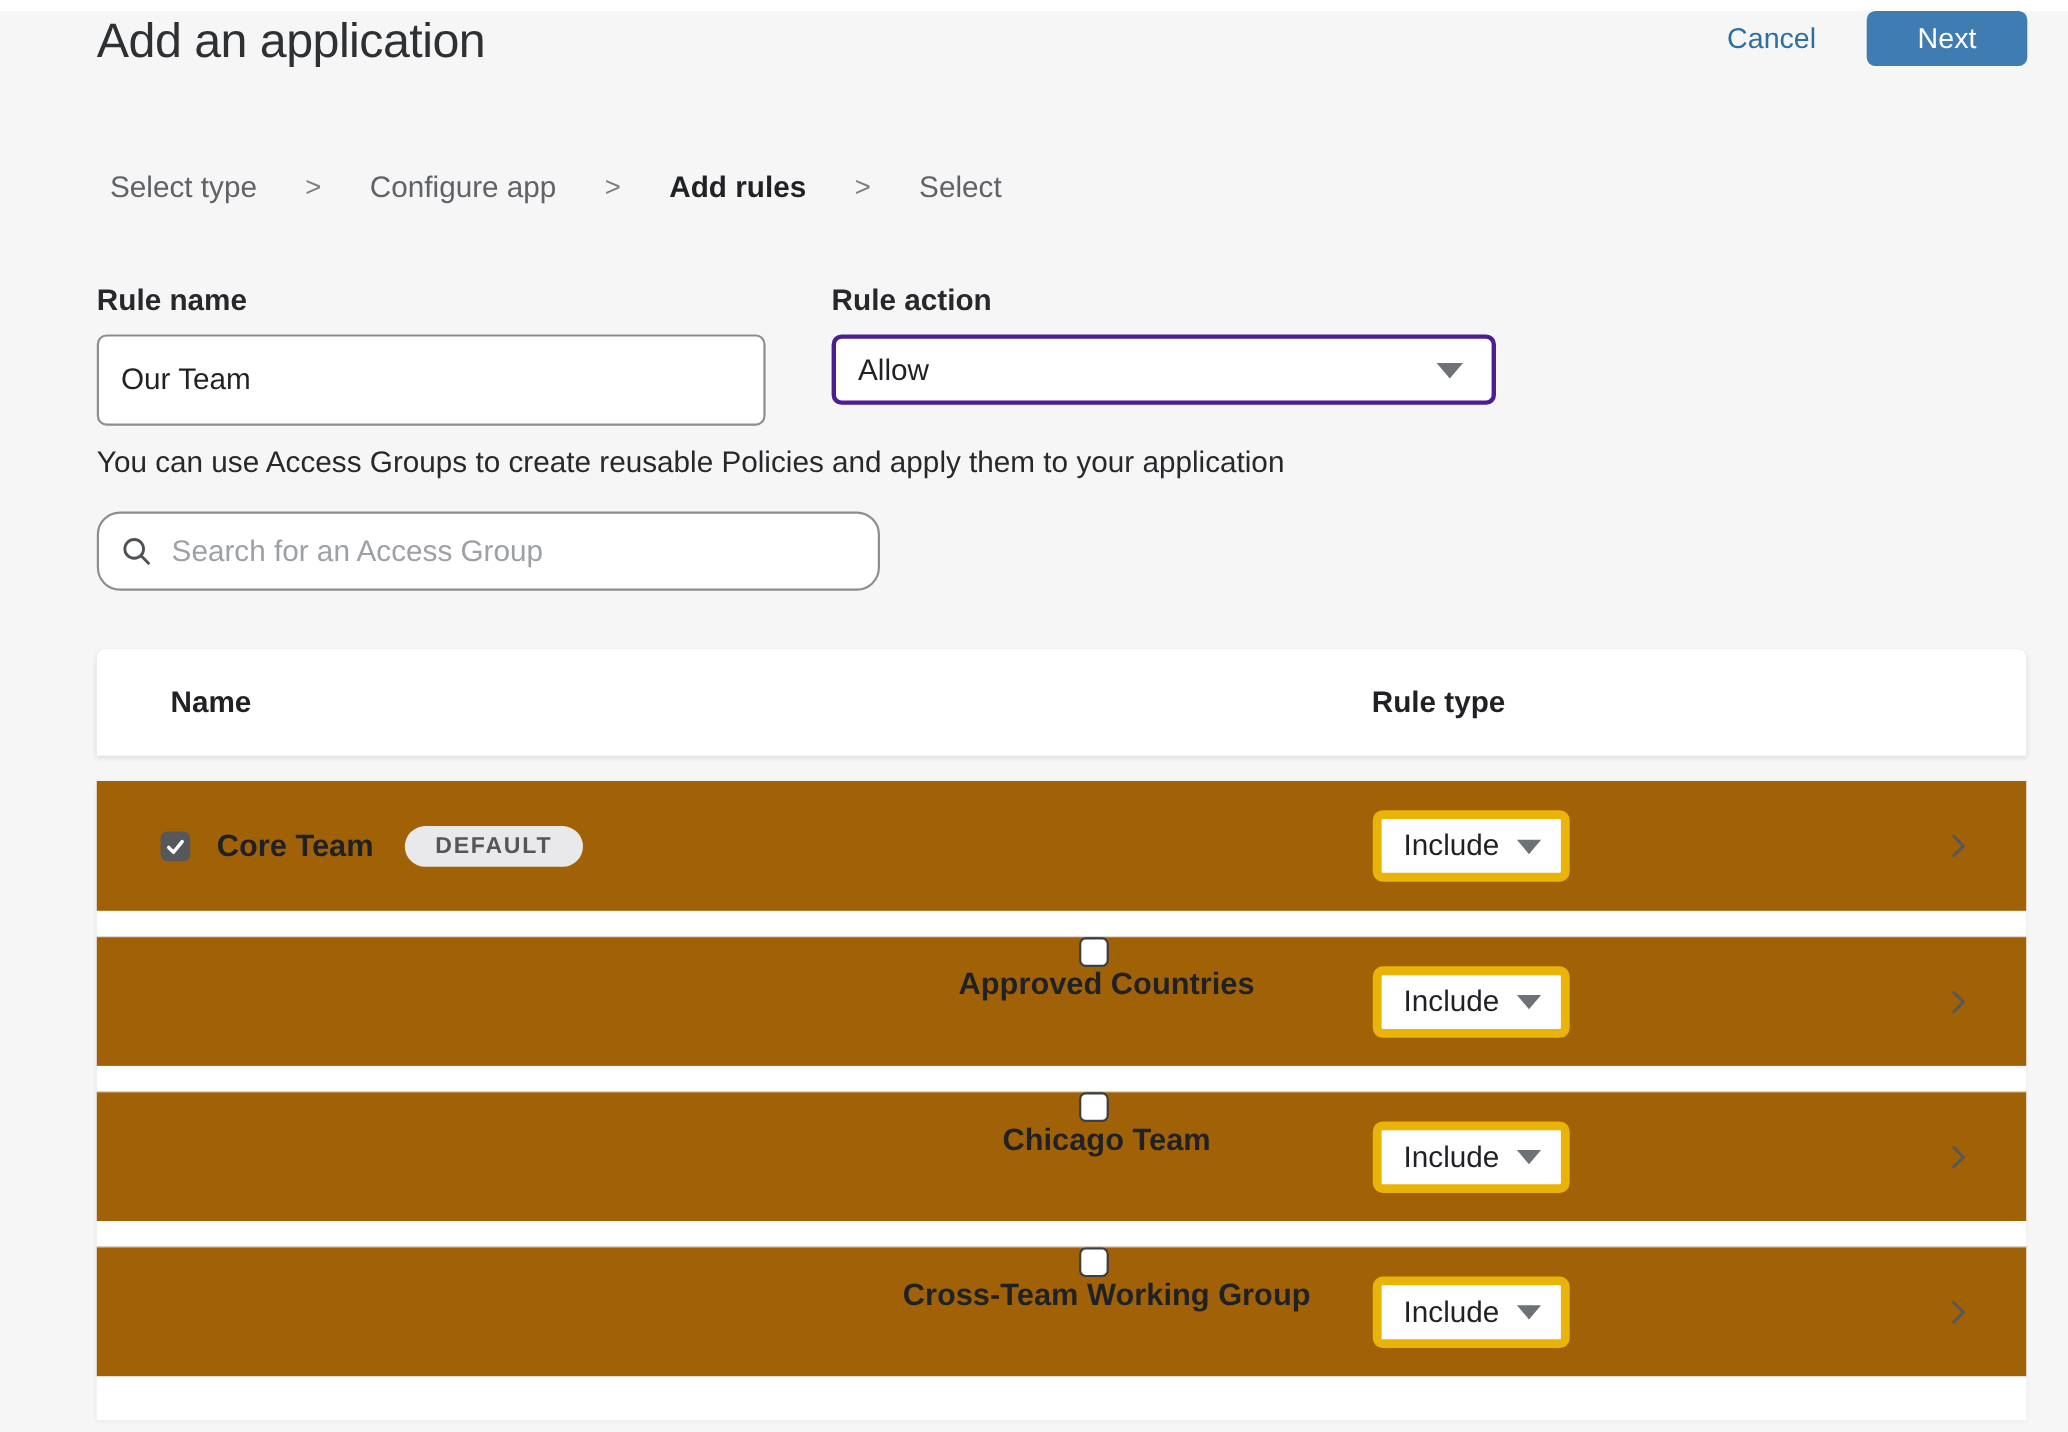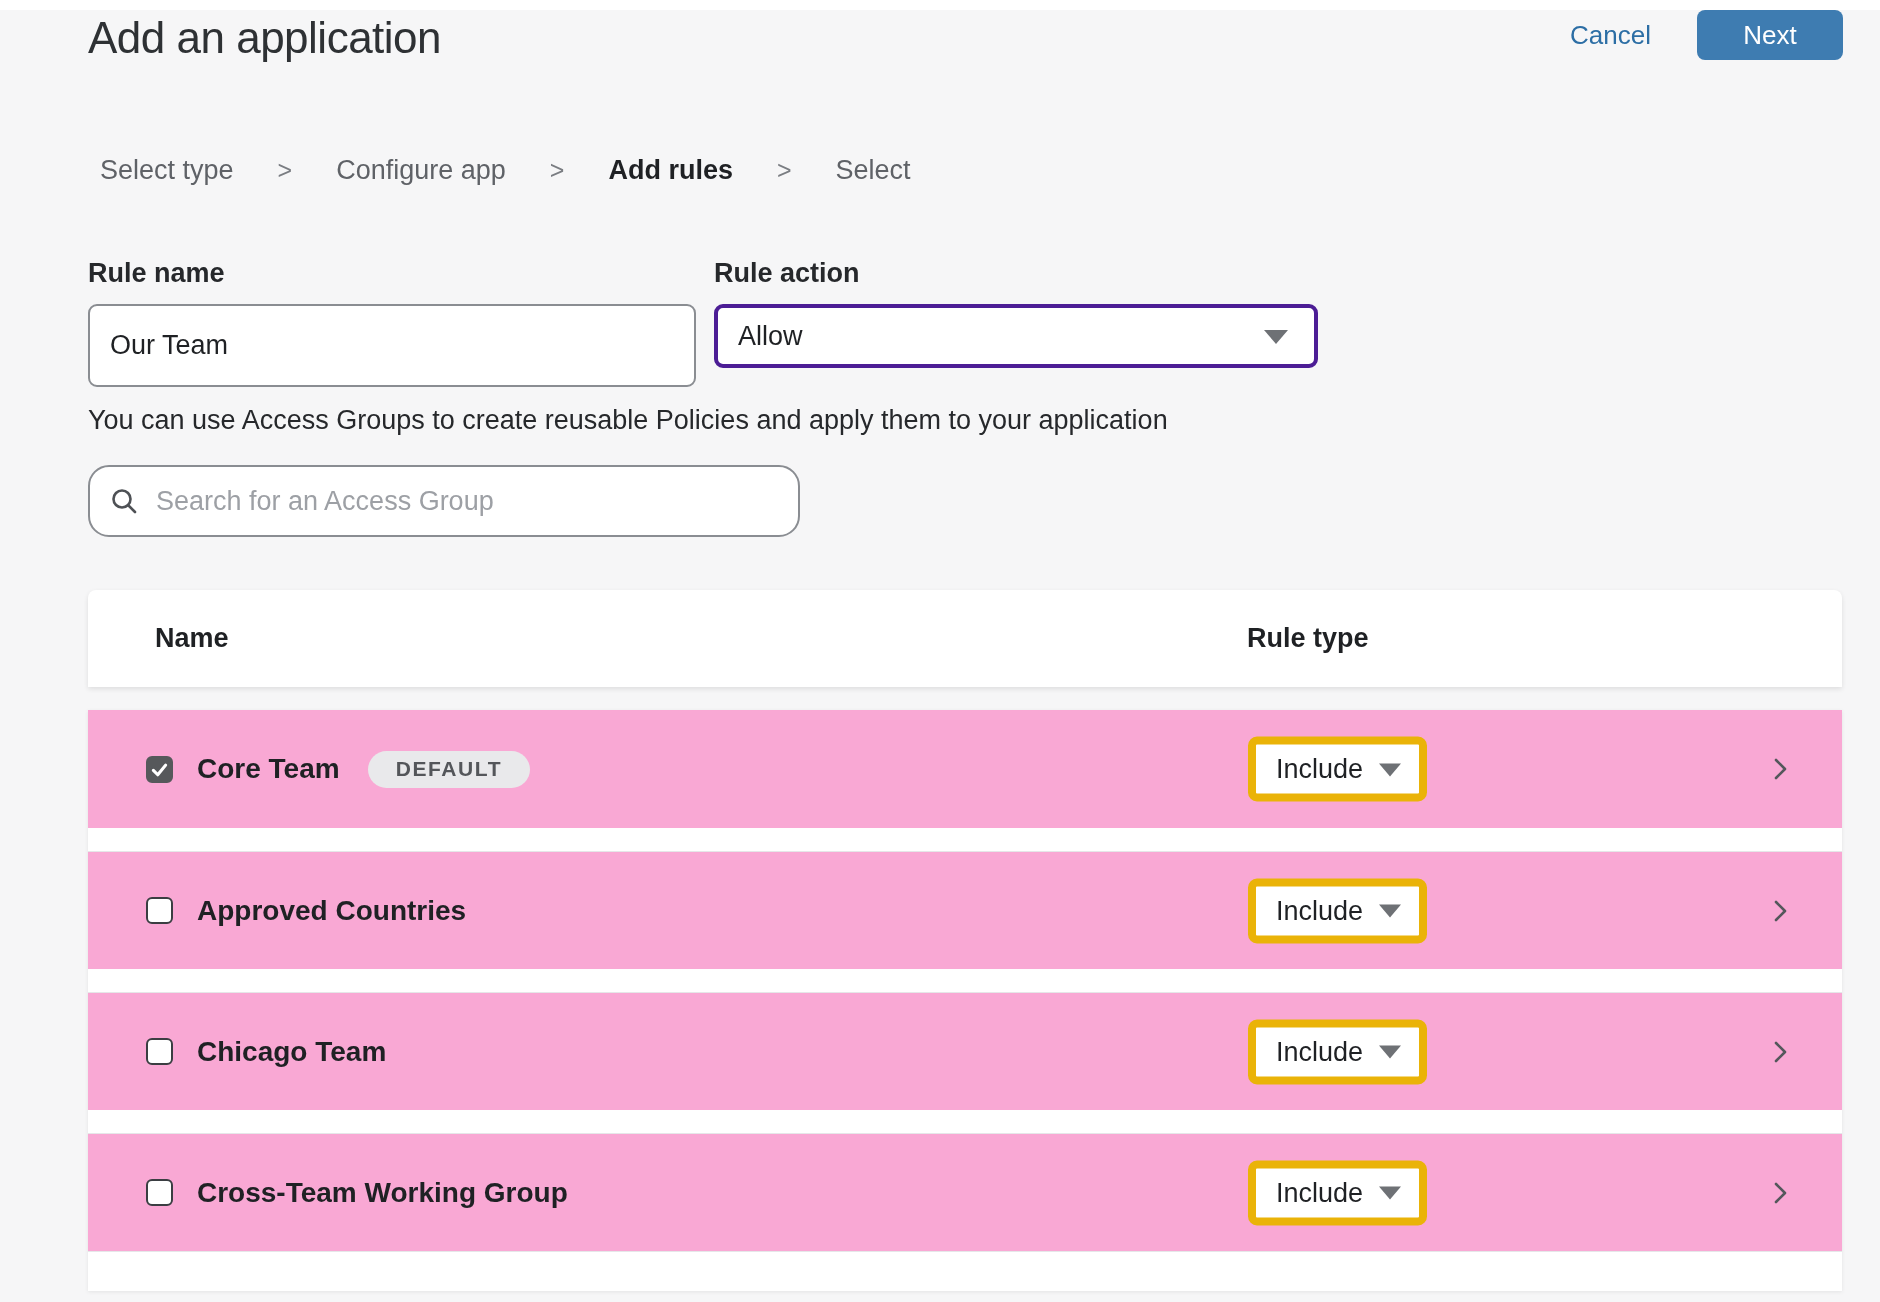--- a/index.html
+++ b/index.html
@@ -56,21 +56,21 @@
     gap: 44px;
     margin: 88px 0 0 100px;
     font-size: 27px;
     line-height: 33px;
     color: #5F6267;
   }
   .breadcrumb .crumb.current { color: #1F2124; font-weight: 700; }
   .breadcrumb .crumb-sep { color: #7A7D82; font-size: 25px; }
 
   
-  .form-row { display: flex; gap: 18px; margin: 70px 0 0 88px; }
+  .form-row { display: flex; gap: 60px; margin: 70px 0 0 88px; }
   .field-label {
     display: block;
     font-size: 27px;
     font-weight: 700;
     line-height: 33px;
     color: #26282B;
     margin-bottom: 14px;
   }
   .text-input {
     width: 608px;
@@ -155,24 +155,24 @@
     margin-bottom: 6px;
   }
   .col-rule-type { position: absolute; left: 1159px; }
   .table-body { background: #FFFFFF; box-shadow: 0 1px 4px rgba(0,0,0,0.08); }
   .t-row {
     position: relative;
     height: 118px;
     display: flex;
     align-items: center;
     padding-left: 58px;
-    background: #f9a8d4;
+    background: #a16207;
     margin-top: 23px;
   }
-  .t-row + .t-row { border-top: 1px solid #E6E7E9; }
+  .t-row + .t-row { border-top: 1px solid #E6E7E9; flex-direction: column; }
   .t-row-partial { height: 40px; background: #FFFFFF; border-top: 1px solid #E6E7E9; }
   .checkbox {
     width: 27px; height: 27px;
     border: 2px solid #3B3E42;
     border-radius: 6px;
     background: #FFFFFF;
     flex: 0 0 auto;
     cursor: pointer;
     display: flex; align-items: center; justify-content: center;
   }

